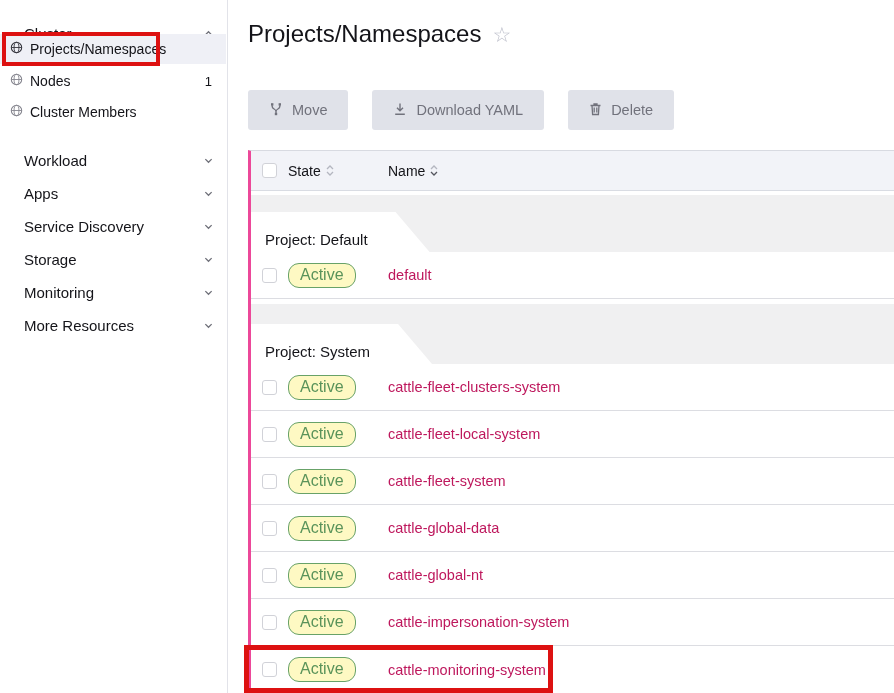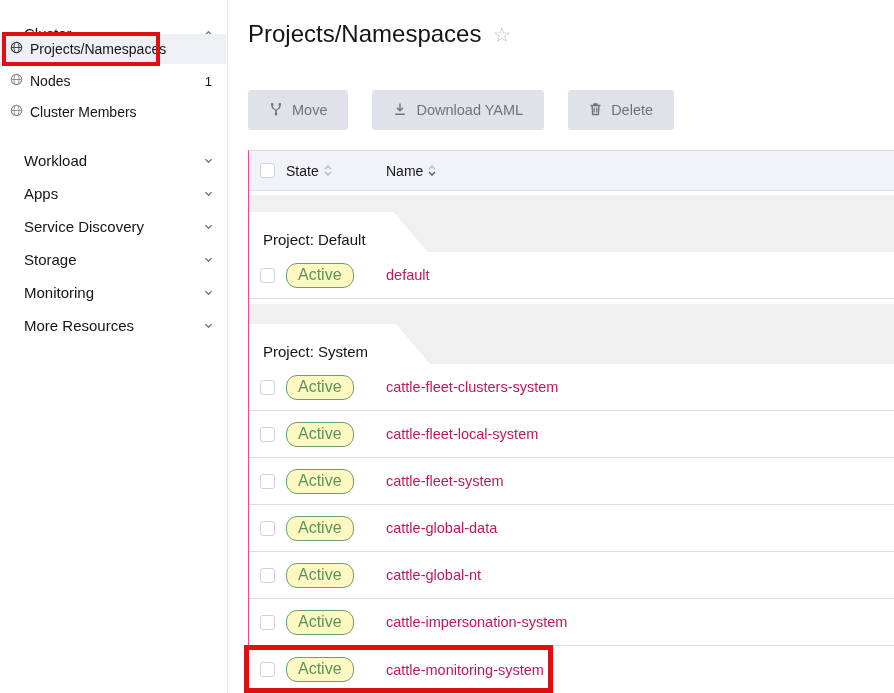--- a/index.html
+++ b/index.html
@@ -27,21 +27,21 @@
   .fav-star { margin-left:11px; font-size:21px; color:#bcbeca; line-height:1; cursor:pointer; }
 
   .toolbar { position:absolute; left:19px; top:90px; display:flex; gap:24px; }
   .btn { height:40px; display:flex; align-items:center; padding:0 21px;
          background:#e0e2e9; border:none; border-radius:3px; color:#71727c;
          font-size:14.5px; font-family:"Liberation Sans", sans-serif; cursor:default; }
   .btn svg { margin-right:9px; }
 
   
   .table { position:absolute; left:19px; top:150px; width:646px;
-           border-top:1px solid #d8dae1; border-left:1px solid #ec4899; }
+           border-top:1px solid #d8dae1; border-left:3px solid #ec4899; }
   .thead { height:40px; background:#f2f3f8; border-bottom:1px solid #d9dce3;
            display:flex; align-items:center; padding-left:11px; font-size:14px; }
   .col-state { width:100px; margin-left:11px; display:flex; align-items:center; }
   .col-head { display:flex; align-items:center; cursor:pointer; }
   .sort { margin-left:5px; display:inline-flex; flex-direction:column; gap:1px; }
 
   .checkbox { width:15px; height:15px; border:1px solid #d1d2d8; border-radius:3px;
               background:#fff; flex:0 0 auto; cursor:pointer; }
 
   .spacer-a { height:4px; background:#fff; }

